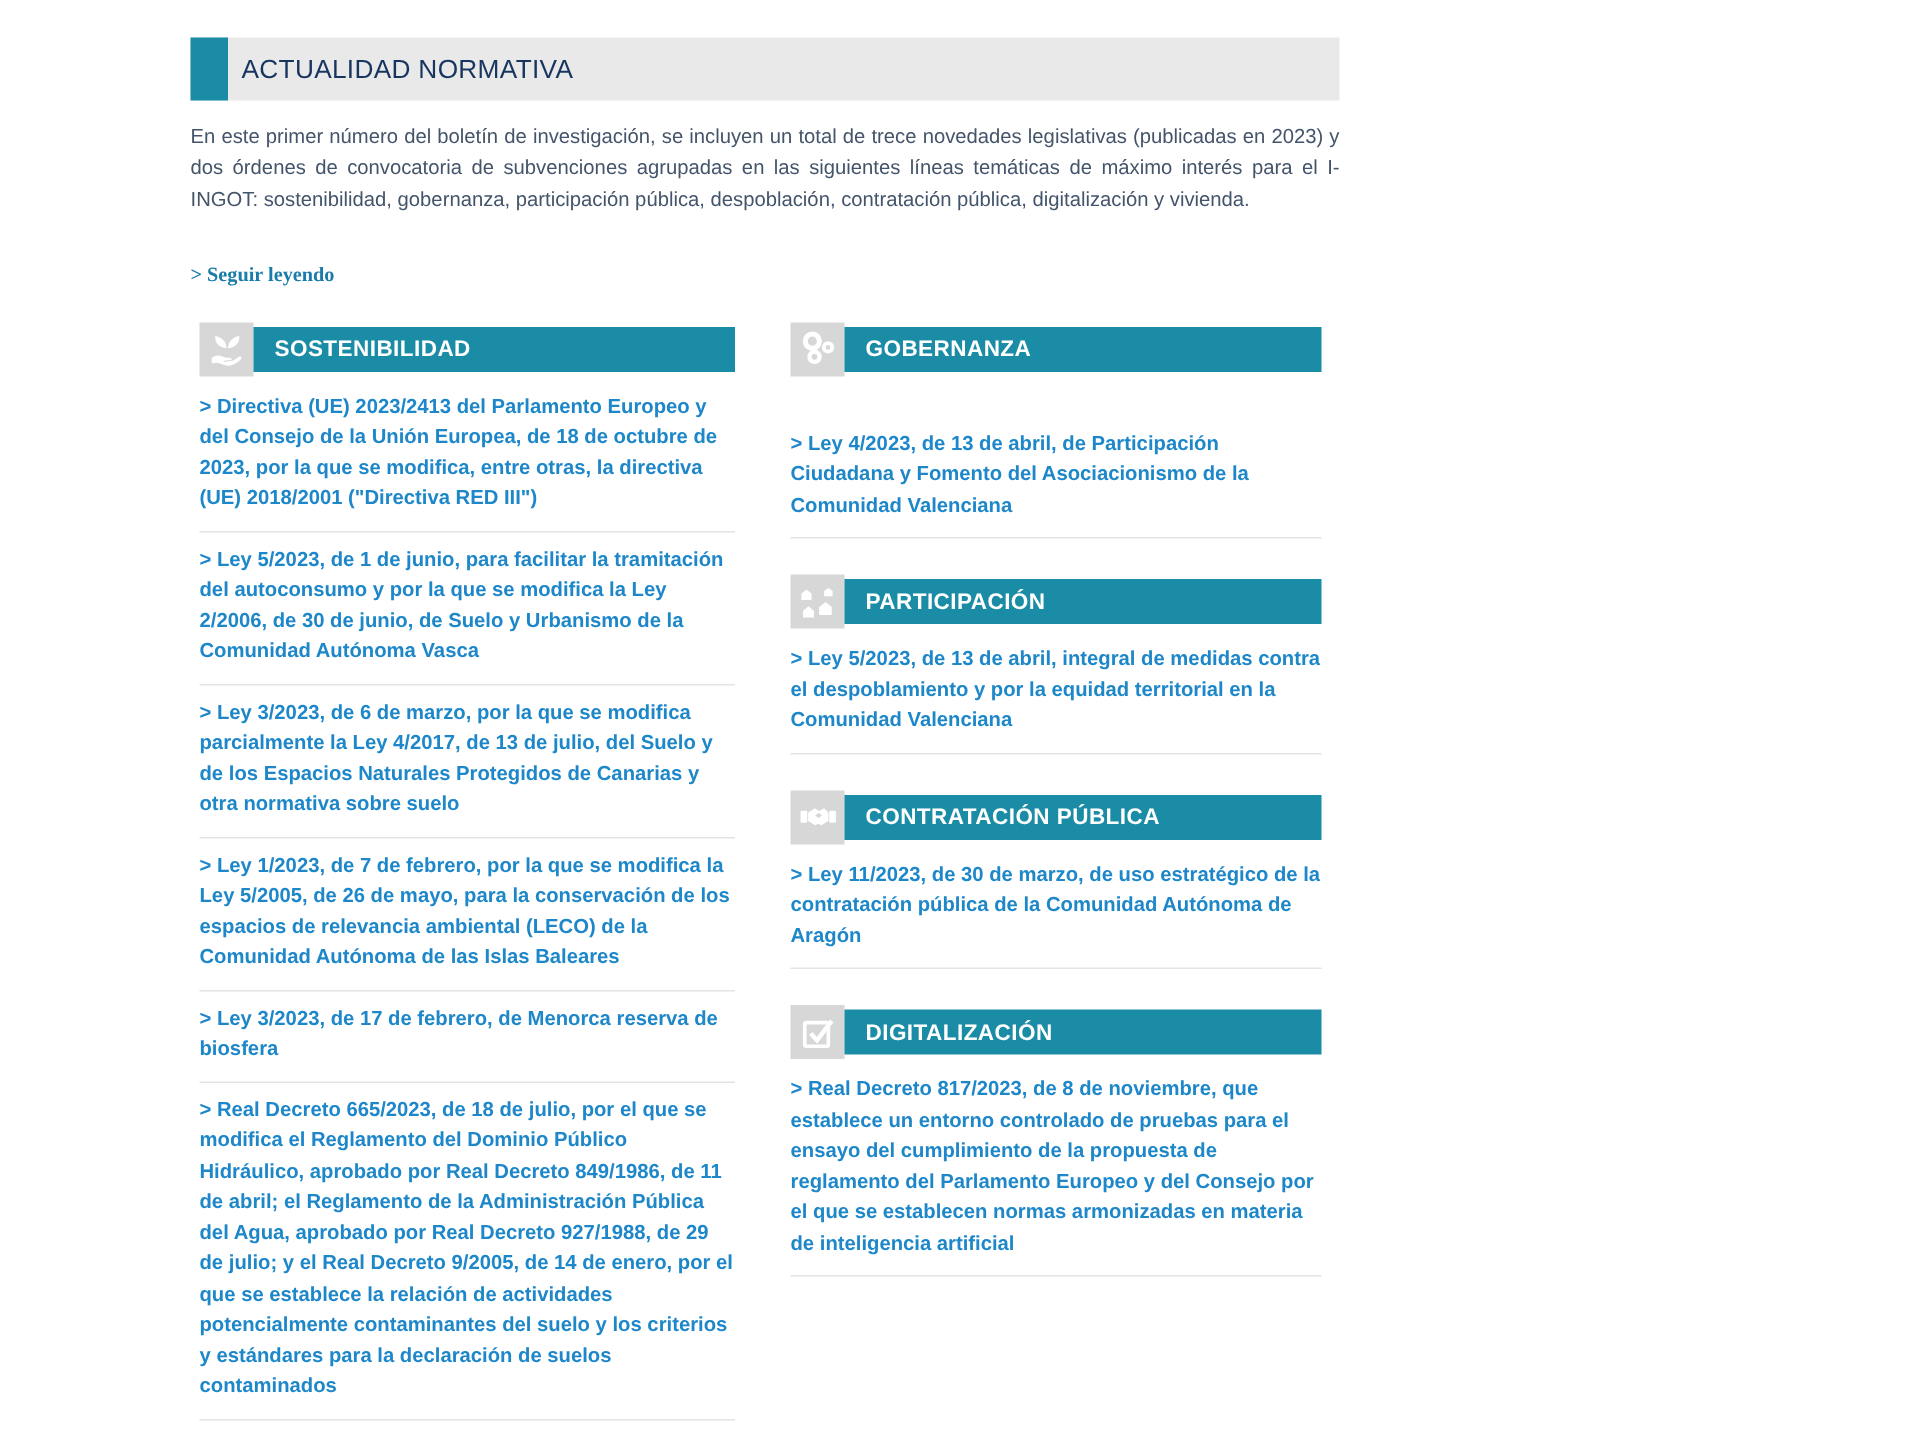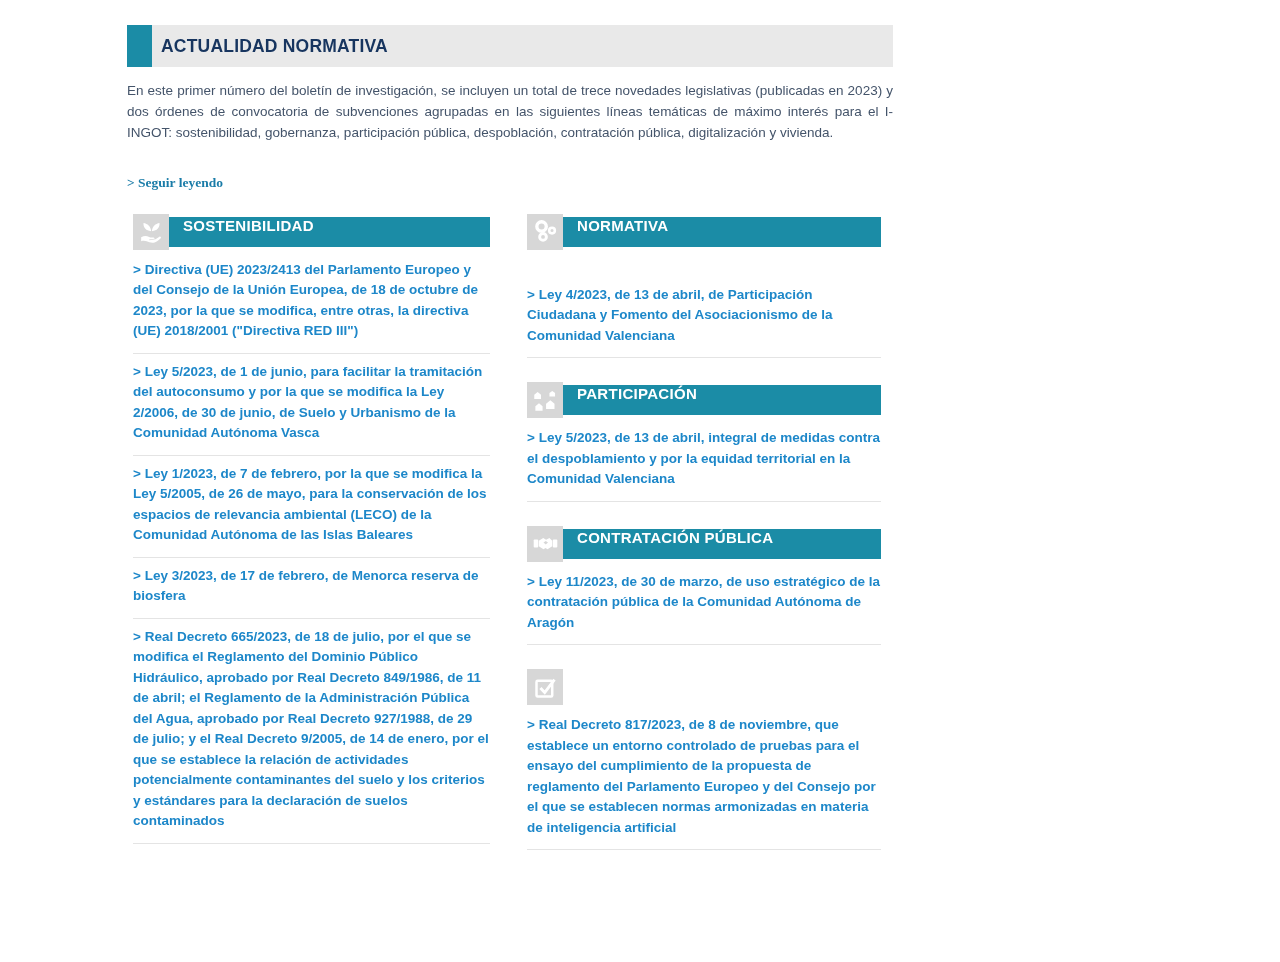--- a/index.html
+++ b/index.html
@@ -5,31 +5,31 @@
   :root{
     --teal:#1b8ca6; --navy:#17355f; --link:#1d87c9; --readmore:#1a7ca8;
     --banner:#e9e9e9; --icongray:#d7d7d7; --divider:#e4e4e4; --intro:#44546a;
   }
   *{box-sizing:border-box;}
   html,body{margin:0;padding:0;background:#fff;}
   body{font-family:"Liberation Sans",sans-serif; width:1280px; height:962px; overflow:hidden;}
   .page{position:relative; width:766px; margin:25px 0 0 127px;}
   .banner{display:flex; background:var(--banner); height:42px; align-items:stretch;}
   .banner-accent{width:25px; background:var(--teal); flex:none;}
-  .banner-title{color:var(--navy); font-weight:bold; font-size:17.5px; display:flex; align-items:center; padding-left:9px; letter-spacing:.2px;}
+  .banner-title{color:var(--navy); font-weight:normal; font-size:17.5px; display:flex; align-items:center; padding-left:9px; letter-spacing:.2px;}
   .intro{margin-top:13px; color:var(--intro); font-size:13.5px; line-height:21px; text-align:justify;}
   .read-more{margin-top:18px; color:var(--readmore); font-weight:bold; font-size:13.5px; cursor:pointer; display:inline-block;font-family:Liberation Serif, serif;}
   .columns{display:flex; gap:37px; padding-left:6px; margin-top:26px; align-items:flex-start;}
   .col-left{width:357px; flex:none;}
   .col-right{width:354px; flex:none;}
   .section{margin-bottom:27px;}
   .sec-header{display:flex; align-items:flex-start; height:33px;}
   .icon-box{width:36px; height:36px; background:var(--icongray); display:flex; align-items:center; justify-content:center; margin-top:-3px; flex:none;}
   .icon-box svg{width:27px; height:27px; display:block;}
-  .sec-bar{flex:1; background:var(--teal); height:30px; display:flex; padding-left:14px;}
+  .sec-bar{flex:1; background:var(--teal); height:30px; display:flex; align-items:center; padding-left:14px;}
   .sec-title{color:#fff; font-weight:bold; font-size:15px; letter-spacing:.3px; white-space:nowrap;}
   .items{margin-top:2px;}
   .item{padding:8px 0 11px; border-bottom:1px solid var(--divider); color:var(--link); font-weight:bold; font-size:13.5px; line-height:20.5px; cursor:pointer;}
 </style>
 </head>
 <body>
 
 <div class="page">
 
   <div class="banner">
@@ -52,38 +52,39 @@
                 <path d="M2.8 17.2c2.5-1.5 4.8-1.6 7.1-.3.9.5 2.1.4 3.2.4.9 0 1.6.4 1.7 1.1l-4.9.8.1.6 5.6-.9 3.4-2.2c.9-.6 1.9.5 1.2 1.4-1.5 1.6-3.5 3-5.4 3.6-2.4.8-4.8-.1-7.1-1-1.6-.6-3.1-.6-4.9-.1z"></path>
               </svg>
             </span>
             <div class="sec-bar">
               <span class="sec-title">SOSTENIBILIDAD</span>
             </div>
           </div>
           <div class="items">
             <div class="item">&gt; Directiva (UE) 2023/2413 del Parlamento Europeo y del Consejo de la Unión Europea, de 18 de octubre de 2023, por la que se modifica, entre otras, la directiva (UE) 2018/2001 ("Directiva RED III")</div>
             <div class="item">&gt; Ley 5/2023, de 1 de junio, para facilitar la tramitación del autoconsumo y por la que se modifica la Ley 2/2006, de 30 de junio, de Suelo y Urbanismo de la Comunidad Autónoma Vasca</div>
+            <div class="item">&gt; Ley 3/2023, de 6 de marzo, por la que se modifica parcialmente la Ley 4/2017, de 13 de julio, del Suelo y de los Espacios Naturales Protegidos de Canarias y otra normativa sobre suelo</div>
             <div class="item">&gt; Ley 1/2023, de 7 de febrero, por la que se modifica la Ley 5/2005, de 26 de mayo, para la conservación de los espacios de relevancia ambiental (LECO) de la Comunidad Autónoma de las Islas Baleares</div>
             <div class="item">&gt; Ley 3/2023, de 17 de febrero, de Menorca reserva de biosfera</div>
             <div class="item">&gt; Real Decreto 665/2023, de 18 de julio, por el que se modifica el Reglamento del Dominio Público Hidráulico, aprobado por Real Decreto 849/1986, de 11 de abril; el Reglamento de la Administración Pública del Agua, aprobado por Real Decreto 927/1988, de 29 de julio; y el Real Decreto 9/2005, de 14 de enero, por el que se establece la relación de actividades potencialmente contaminantes del suelo y los criterios y estándares para la declaración de suelos contaminados</div>
           </div>
         </div>
       </div>
     <div class="col-right">
         <div class="section">
           <div class="sec-header">
             <span class="icon-box">
               <svg viewBox="0 0 24 24" fill="none" stroke="#fff">
                 <circle cx="8.5" cy="7.5" r="4.2" stroke-width="3"></circle>
                 <circle cx="17.8" cy="11.2" r="2.5" stroke-width="2.3"></circle>
                 <circle cx="9.8" cy="16.8" r="3" stroke-width="2.6"></circle>
               </svg>
             </span>
             <div class="sec-bar">
-              <span class="sec-title">NORMATIVA</span>
+              <span class="sec-title">GOBERNANZA</span>
             </div>
           </div>
         </div>
         <div class="section">
           <div class="items">
             <div class="item">&gt; Ley 4/2023, de 13 de abril, de Participación Ciudadana y Fomento del Asociacionismo de la Comunidad Valenciana</div>
           </div>
         </div>
         <div class="section">
           <div class="sec-header">
@@ -122,20 +123,23 @@
           </div>
         </div>
         <div class="section">
           <div class="sec-header">
             <span class="icon-box">
               <svg viewBox="0 0 24 24" fill="none" stroke="#fff">
                 <rect x="4" y="6" width="14" height="14" rx="1" stroke-width="2.2"></rect>
                 <path d="M7.5 12.5l3.8 4L20 5" stroke-width="2.6"></path>
               </svg>
             </span>
+            <div class="sec-bar">
+              <span class="sec-title">DIGITALIZACIÓN</span>
+            </div>
           </div>
           <div class="items">
             <div class="item">&gt; Real Decreto 817/2023, de 8 de noviembre, que establece un entorno controlado de pruebas para el ensayo del cumplimiento de la propuesta de reglamento del Parlamento Europeo y del Consejo por el que se establecen normas armonizadas en materia de inteligencia artificial</div>
           </div>
         </div>
       </div>
   </div>
 
 </div>
 

